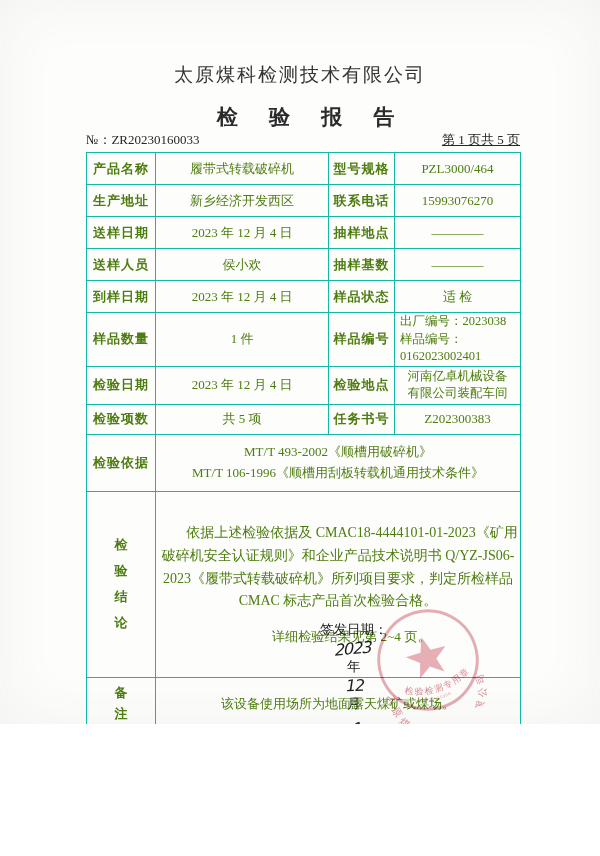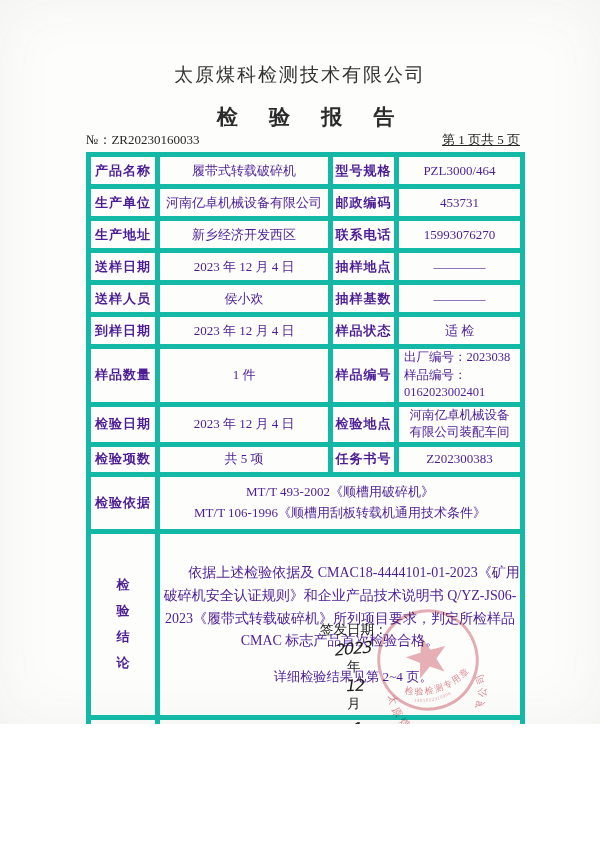--- a/index.html
+++ b/index.html
@@ -19,22 +19,22 @@
     font-size:21px;font-weight:bold;letter-spacing:13px;color:#2b2b2b;
   }
   .no-line{position:absolute;left:86px;top:131px;width:434px;height:20px;font-size:13px;}
   .no-label{font-size:13px;}
   .page-indicator{position:absolute;right:0;top:0;font-size:13px;text-decoration:underline;}
   table.report{
     position:absolute;left:86px;top:152px;width:434px;
     border-collapse:collapse;table-layout:fixed;
   }
   table.report td{
-    border:5px solid #14b8a6;padding:0;text-align:center;vertical-align:middle;
-    font-size:13px;color:#4c1d95;overflow:hidden;
+    border:1px solid #14b8a6;padding:0;text-align:center;vertical-align:middle;
+    font-size:13px;color:#4d7c0f;overflow:hidden;
   }
   .h32{height:32px}.h38{height:38px}.h30{height:30px}.h57{height:57px}.h186{height:186px}.h53{height:53px}
   .lbl{font-weight:bold;letter-spacing:1px;color:#1f1f1f;}
   .two-line div{line-height:1.4;text-align:left;padding-left:5px;font-size:12.5px;}
   .two-line-center div{line-height:1.4;text-align:center;font-size:12.5px;}
   td.basis-cell{text-align:left;padding:4px 4px 4px 10px;line-height:1.55;}
   td.vlabel{vertical-align:middle;}
   td.vlabel span{display:block;margin:8px 0;font-weight:bold;letter-spacing:0;}
   td.remark-label span{display:block;margin:3px 0;font-weight:bold;}
   td.conclusion-cell{vertical-align:top;text-align:left;padding:14px 8px 0 12px;}
@@ -86,26 +86,20 @@
         <col style="width:66px">
         <col style="width:126px">
       </colgroup>
 
     <tbody>
         <tr class="h32">
       <td class="lbl">产品名称</td>
       <td>履带式转载破碎机</td>
       <td class="lbl">型号规格</td>
       <td>PZL3000/464</td>
-    </tr>
-    <tr class="h32">
-      <td class="lbl">生产单位</td>
-      <td>河南亿卓机械设备有限公司</td>
-      <td class="lbl">邮政编码</td>
-      <td>453731</td>
     </tr>
     <tr class="h32">
       <td class="lbl">生产地址</td>
       <td>新乡经济开发西区</td>
       <td class="lbl">联系电话</td>
       <td>15993076270</td>
     </tr>
     <tr class="h32">
       <td class="lbl">送样日期</td>
       <td>2023 年 12 月 4 日</td>

